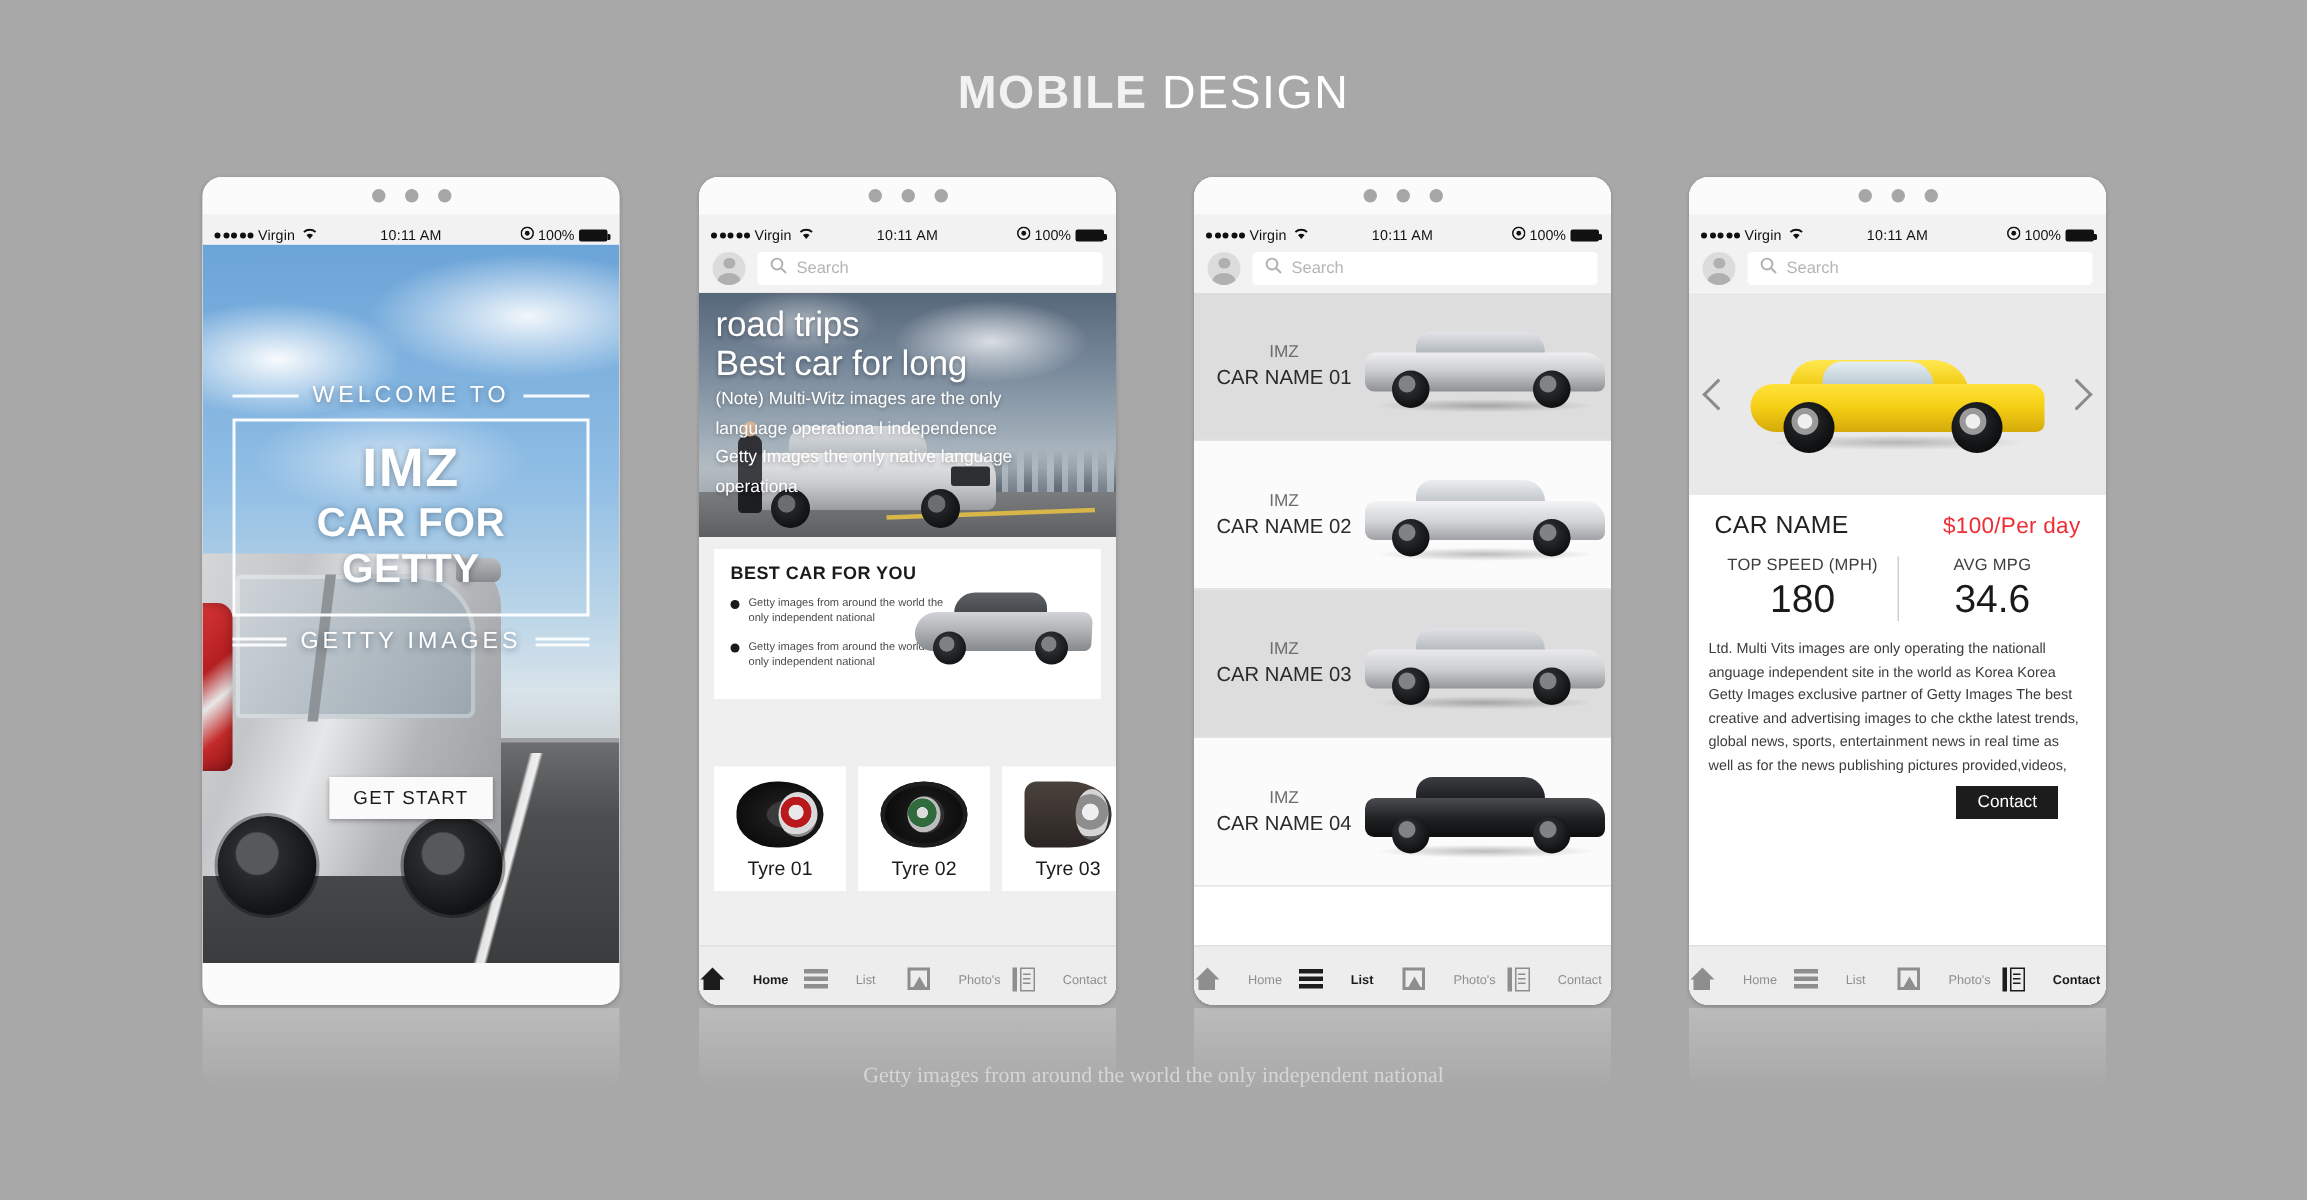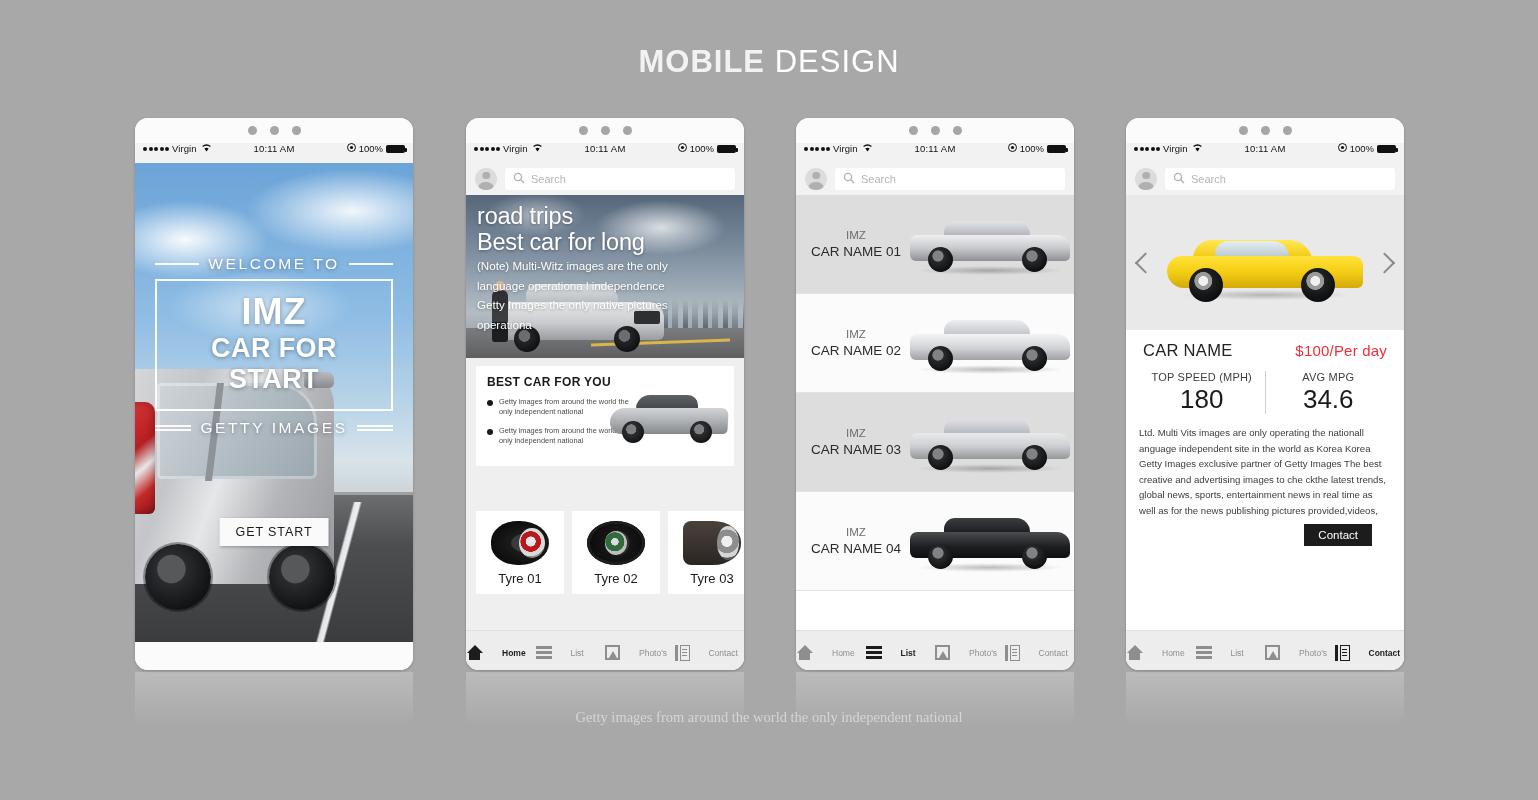--- a/index.html
+++ b/index.html
@@ -53,21 +53,21 @@
   .reflection.p4 { left: 1126px; }
 
   .speaker-row {
     height: 25px; display: flex; align-items: center; justify-content: center;
     gap: 13px; background: #fbfbfb;
   }
   .dot { width: 9px; height: 9px; border-radius: 50%; background: #a6a6a6; }
 
   
   .statusbar {
-    height: 20px; display: flex; align-items: flex-start;
+    height: 20px; display: flex; align-items: flex-end;
     padding: 0 8px; font-size: 9.5px; color: #111;
     background: #f2f2f2; position: relative;
   }
   .sb-left { display: flex; align-items: center; gap: 3px; }
   .sig { display: flex; gap: 1.5px; align-items: center; }
   .sig i { width: 4px; height: 4px; border-radius: 50%; background: #111; display: block; }
   .carrier { font-size: 9.5px; letter-spacing: 0.1px; }
   .wifi { margin-left: 1px; }
   .sb-center {
     position: absolute; left: 0; width: 100%; text-align: center;
@@ -511,21 +511,21 @@
           <div class="wheel w2"></div>
         </div>
         <div class="welcome-block">
           <div class="rule-row">
             <span class="ln"></span>
             <span class="w-small">WELCOME TO</span>
             <span class="ln"></span>
           </div>
           <div class="boxed">
             <div class="w-imz">IMZ</div>
-            <div class="w-cfr">CAR FOR START</div>
+            <div class="w-cfr">CAR FOR GETTY</div>
           </div>
           <div class="rule-row getty-row">
             <span class="dbl">
                 <span></span>
                 <span></span>
               </span>
             <span class="w-small">GETTY IMAGES</span>
             <span class="dbl">
                 <span></span>
                 <span></span>
@@ -598,21 +598,21 @@
             </div>
             <div class="h2c-w a"></div>
             <div class="h2c-w b"></div>
           </div>
           <div class="h2-person"></div>
           <div class="hero2-txt">
             <div class="h2-title">road trips</div>
             <div class="h2-title">Best car for long</div>
             <div class="h2-sub">(Note) Multi-Witz images are the only</div>
             <div class="h2-sub">language operationa l independence</div>
-            <div class="h2-sub">Getty Images the only native pictures</div>
+            <div class="h2-sub">Getty Images the only native language</div>
             <div class="h2-sub">operationa</div>
           </div>
         </div>
 
         <div class="bestcar-card">
           <div class="bc-title">BEST CAR FOR YOU</div>
           <div class="bc-list">
             <div class="bc-item">
               <span class="bullet"></span>
               <span class="bc-text">Getty images from around the world the only  independent national</span>

